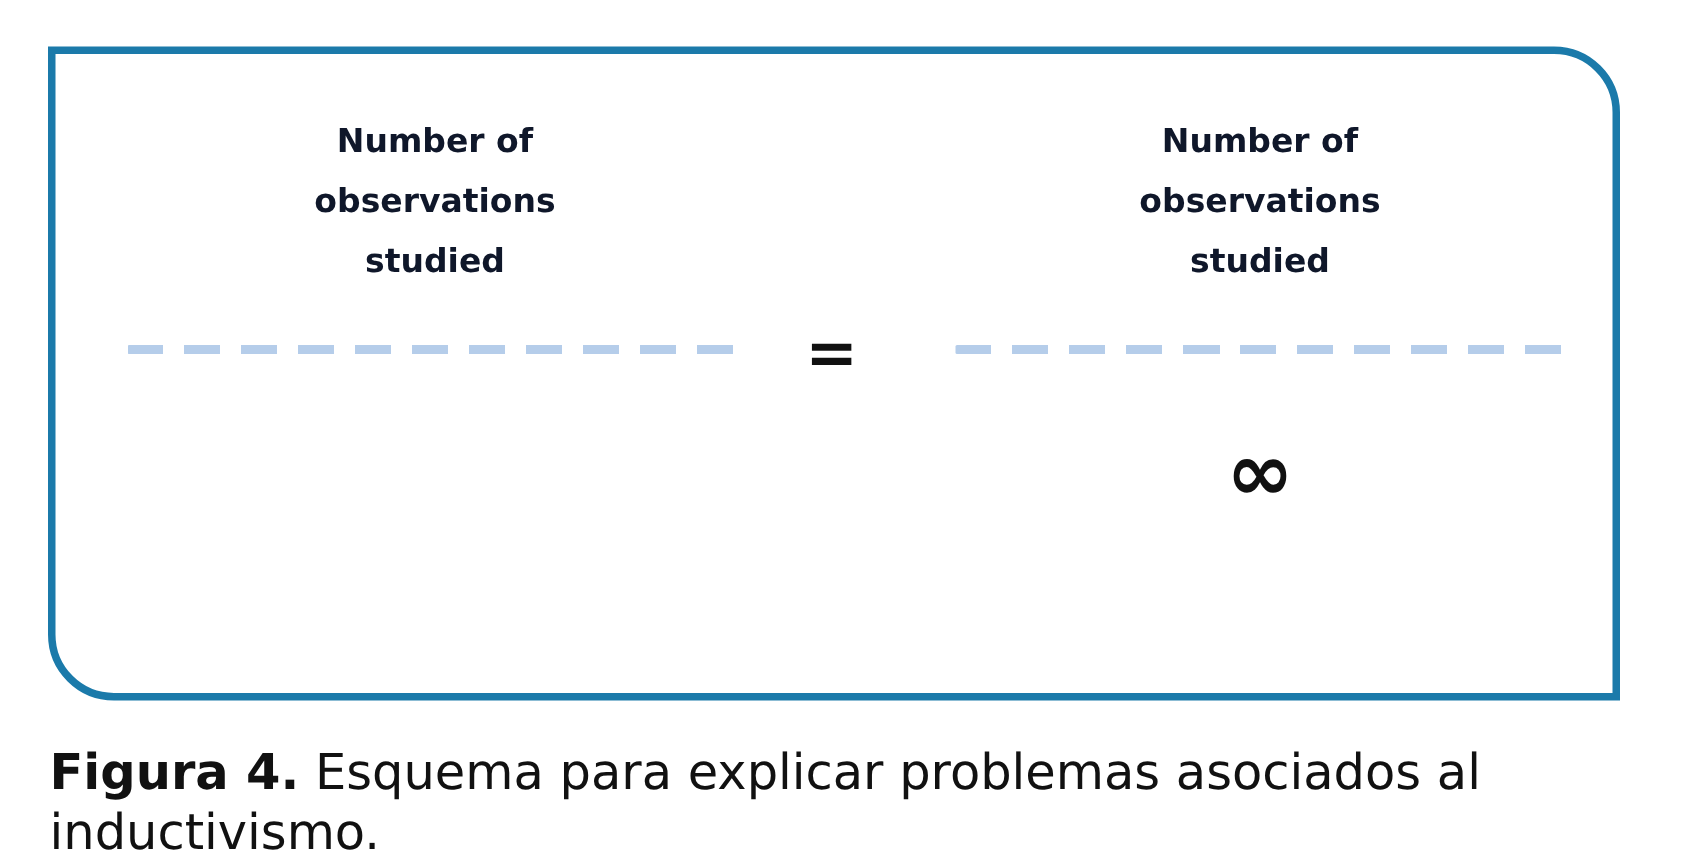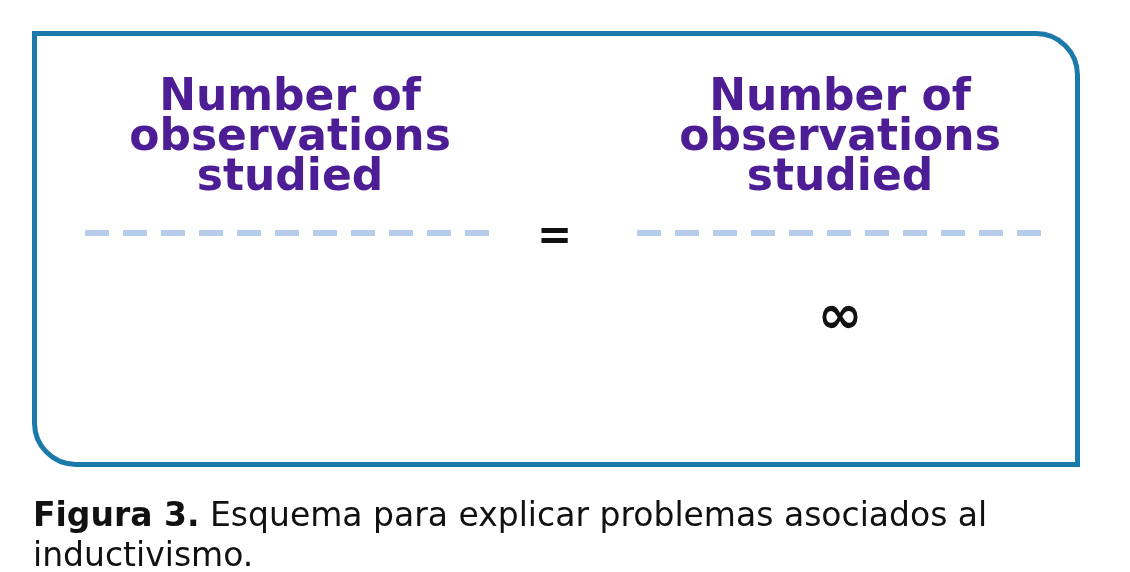--- a/index.html
+++ b/index.html
@@ -23,25 +23,25 @@
     width: 1048px;
     height: 436px;
     box-sizing: border-box;
     border: 5px solid #1b7aaa;
     border-radius: 0 44px 0 44px; 
     background: #ffffff;
   }
   .frac-text {
     position: absolute;
     font-weight: bold;
-    font-size: 44px;
+    font-size: 22px;
     line-height: 40px;
     text-align: center;
     white-space: pre-line;
-    color: #4c1d95;
+    color: #0f172a;
   }
   .num-left  { left: 48px;  top: 39px;  width: 410px; }
   .num-right { left: 600px; top: 39px;  width: 406px; }
   .den-left  { left: 48px;  top: 249px; width: 410px; }
   .frac-bar {
     position: absolute;
     height: 6px;
     background-image: repeating-linear-gradient(90deg,
       #b5cdea 0px, #b5cdea 24px,
       rgba(0,0,0,0) 24px, rgba(0,0,0,0) 38px);
@@ -104,15 +104,15 @@
     <div class="frac-text num-right">Number of
 observations
 studied</div>
 
     <div class="frac-bar bar-right"></div>
 
     <div class="infinity">∞</div>
 
   </div>
 
-  <p class="caption"><span class="label">Figura 3.</span><span> Esquema para explicar problemas asociados al inductivismo.</span></p>
+  <p class="caption"><span class="label">Figura 4.</span><span> Esquema para explicar problemas asociados al inductivismo.</span></p>
 
 </div>
 
 </body></html>

